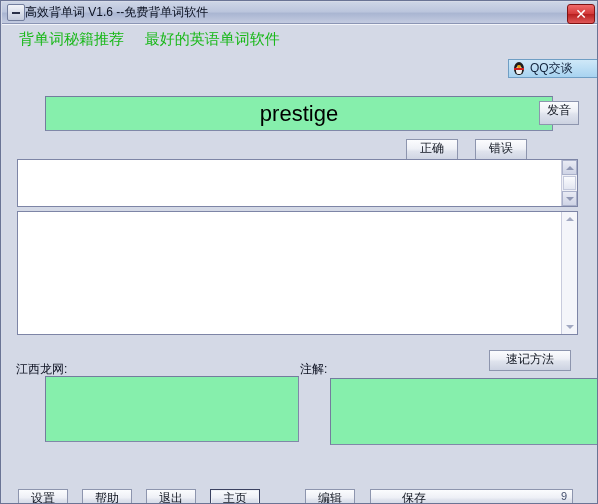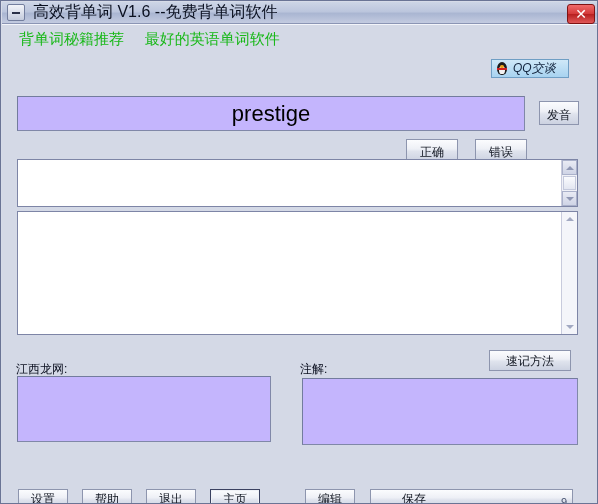--- a/index.html
+++ b/index.html
@@ -41,22 +41,21 @@
     display: flex;
     align-items: center;
     justify-content: center;
   }
   .sysicon i {
     display: block;
     width: 8px; height: 2px;
     background: #2a3048;
   }
   .title-text {
-    margin-left: 8px;
-    font-size: 16px;
+    font-size: 12px;
     color: #0a1020;
     white-space: nowrap;
     letter-spacing: 0px;
   }
   .close-btn {
     position: absolute;
     right: 3px; top: 2px;
     width: 26px; height: 18px;
     background: linear-gradient(180deg,#f06a6a 0%, #d43a3a 48%, #b82020 52%, #e05858 100%);
     border: 1px solid #7e1212;
@@ -92,29 +91,28 @@
   }
   .banner-text {
     position: absolute;
     left: 17px; top: 5px;
     font-size: 15px;
     color: #18b818;
     white-space: pre;
   }
   .qq-btn {
     position: absolute;
-    left: 489px; top: 34px;
-    width: 78px; height: 19px;
+    left: 506px; top: 34px;
+    width: 90px; height: 19px;
     background: linear-gradient(180deg,#cfe8f8,#a8d3f0);
     border: 1px solid #6f9ec4;
     display: flex;
     align-items: center;
     cursor: pointer;
     box-sizing: border-box;
-    font-style: italic;
   }
   .qq-penguin {
     width: 14px; height: 15px;
     margin-left: 3px;
     position: relative;
     flex: none;
   }
   .qq-penguin .body {
     position: absolute;
     left: 2px; top: 1px;
@@ -144,25 +142,26 @@
   }
   .qq-label {
     margin-left: 4px;
     font-size: 12px;
     color: #12233c;
     white-space: nowrap;
   }
 
   
   .sunken {
-    background: #c4b5fd;
+    background: #86efac;
     border: 1px solid #8088a8;
     border-top-color: #737c9d;
     border-left-color: #737c9d;
     box-sizing: border-box;
+    margin-left: 28px;
   }
 
   
   .word-input {
     position: absolute;
     left: 15px; top: 71px;
     width: 508px; height: 35px;
     display: flex;
     align-items: center;
     justify-content: center;
@@ -172,21 +171,21 @@
   }
 
   
   .btn {
     position: absolute;
     background: linear-gradient(180deg,#fbfcfe 0%, #eef0f6 42%, #dfe3ed 55%, #ccd2e1 100%);
     border: 1px solid #8d95ae;
     color: #101520;
     font-size: 12px;
     display: flex;
-    align-items: flex-end;
+    align-items: flex-start;
     justify-content: center;
     box-sizing: border-box;
     cursor: pointer;
     white-space: nowrap;
   }
   .btn.focused {
     border-color: #3a4160;
     box-shadow: inset 0 0 0 1px #f0f2f7;
   }
 

